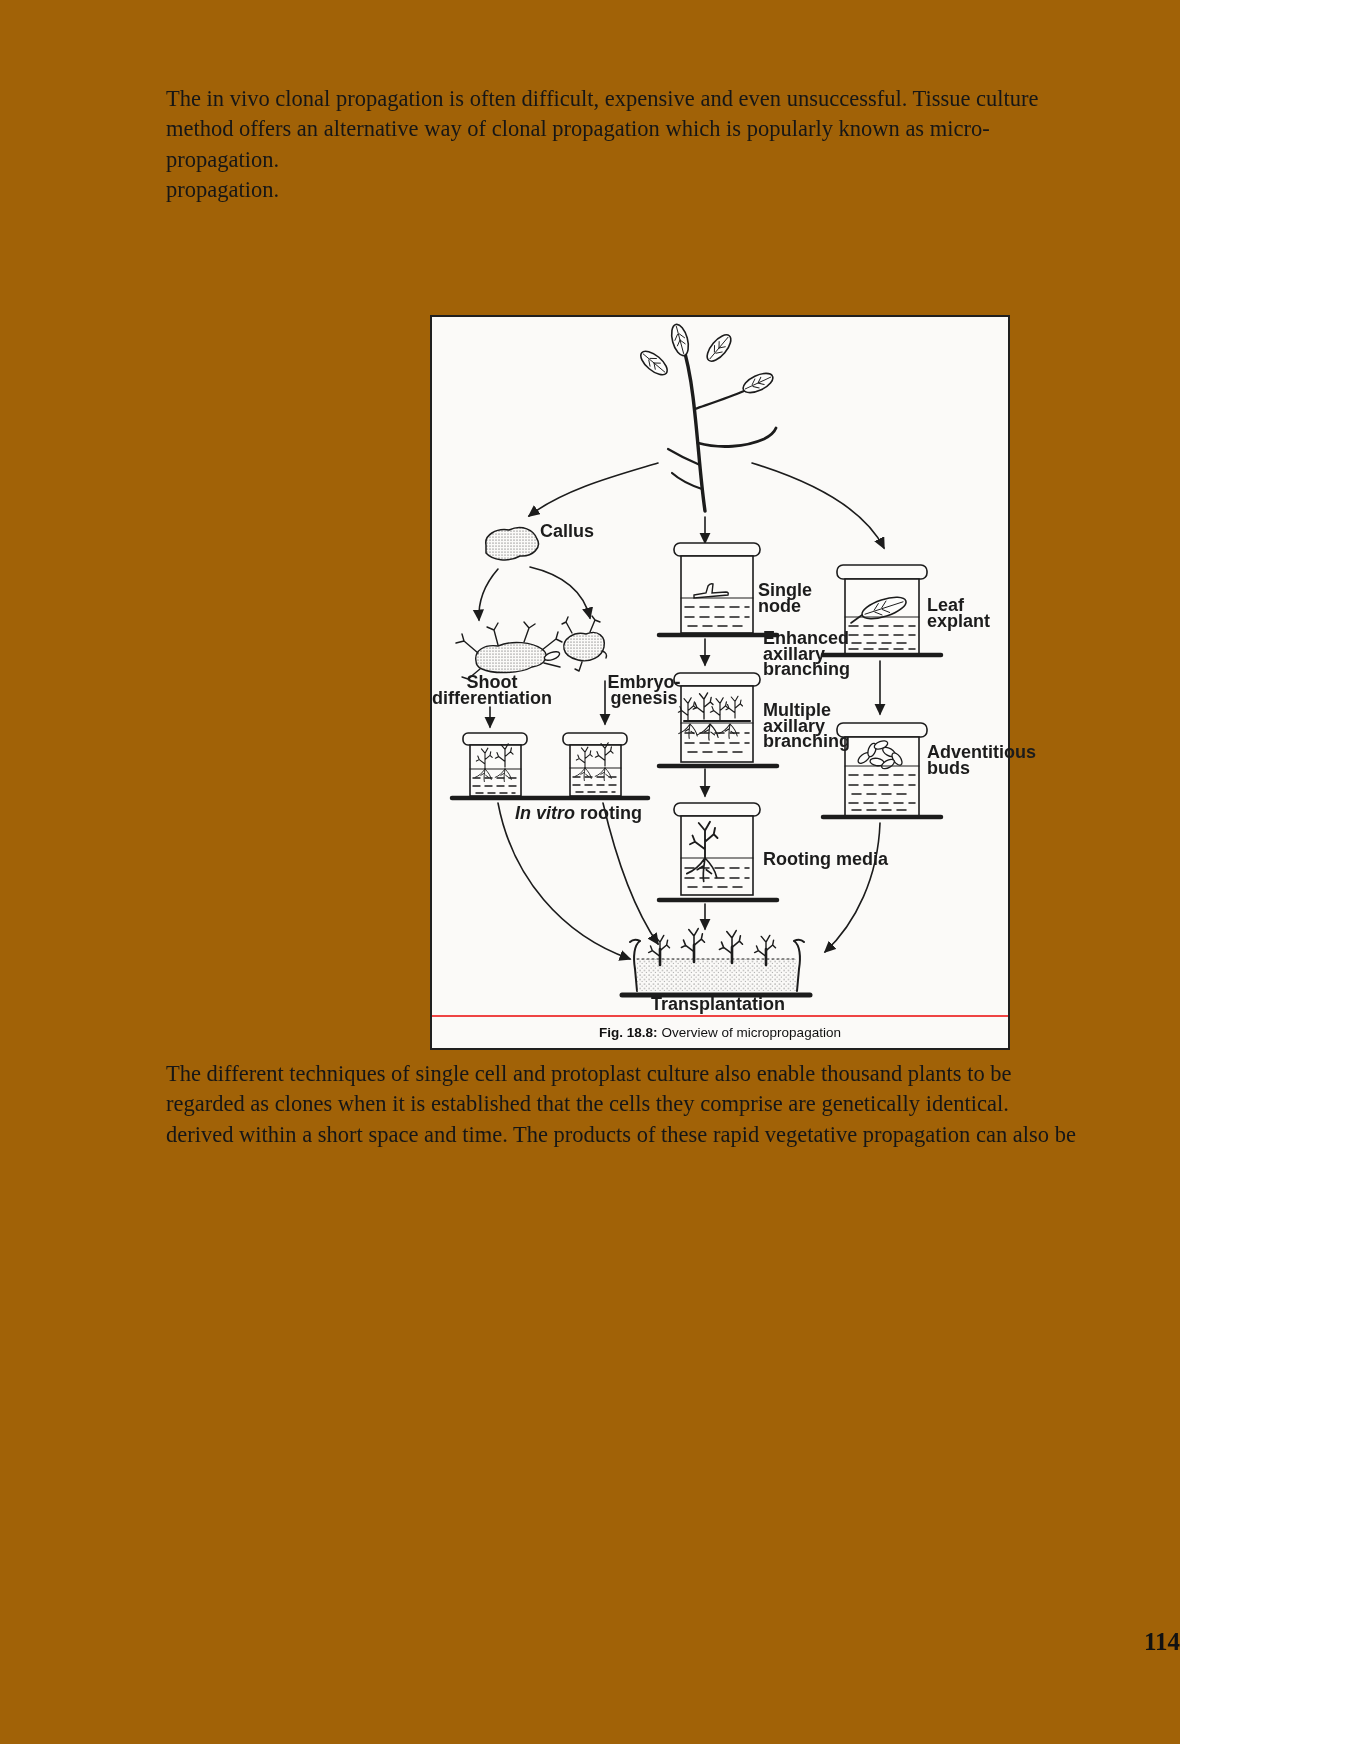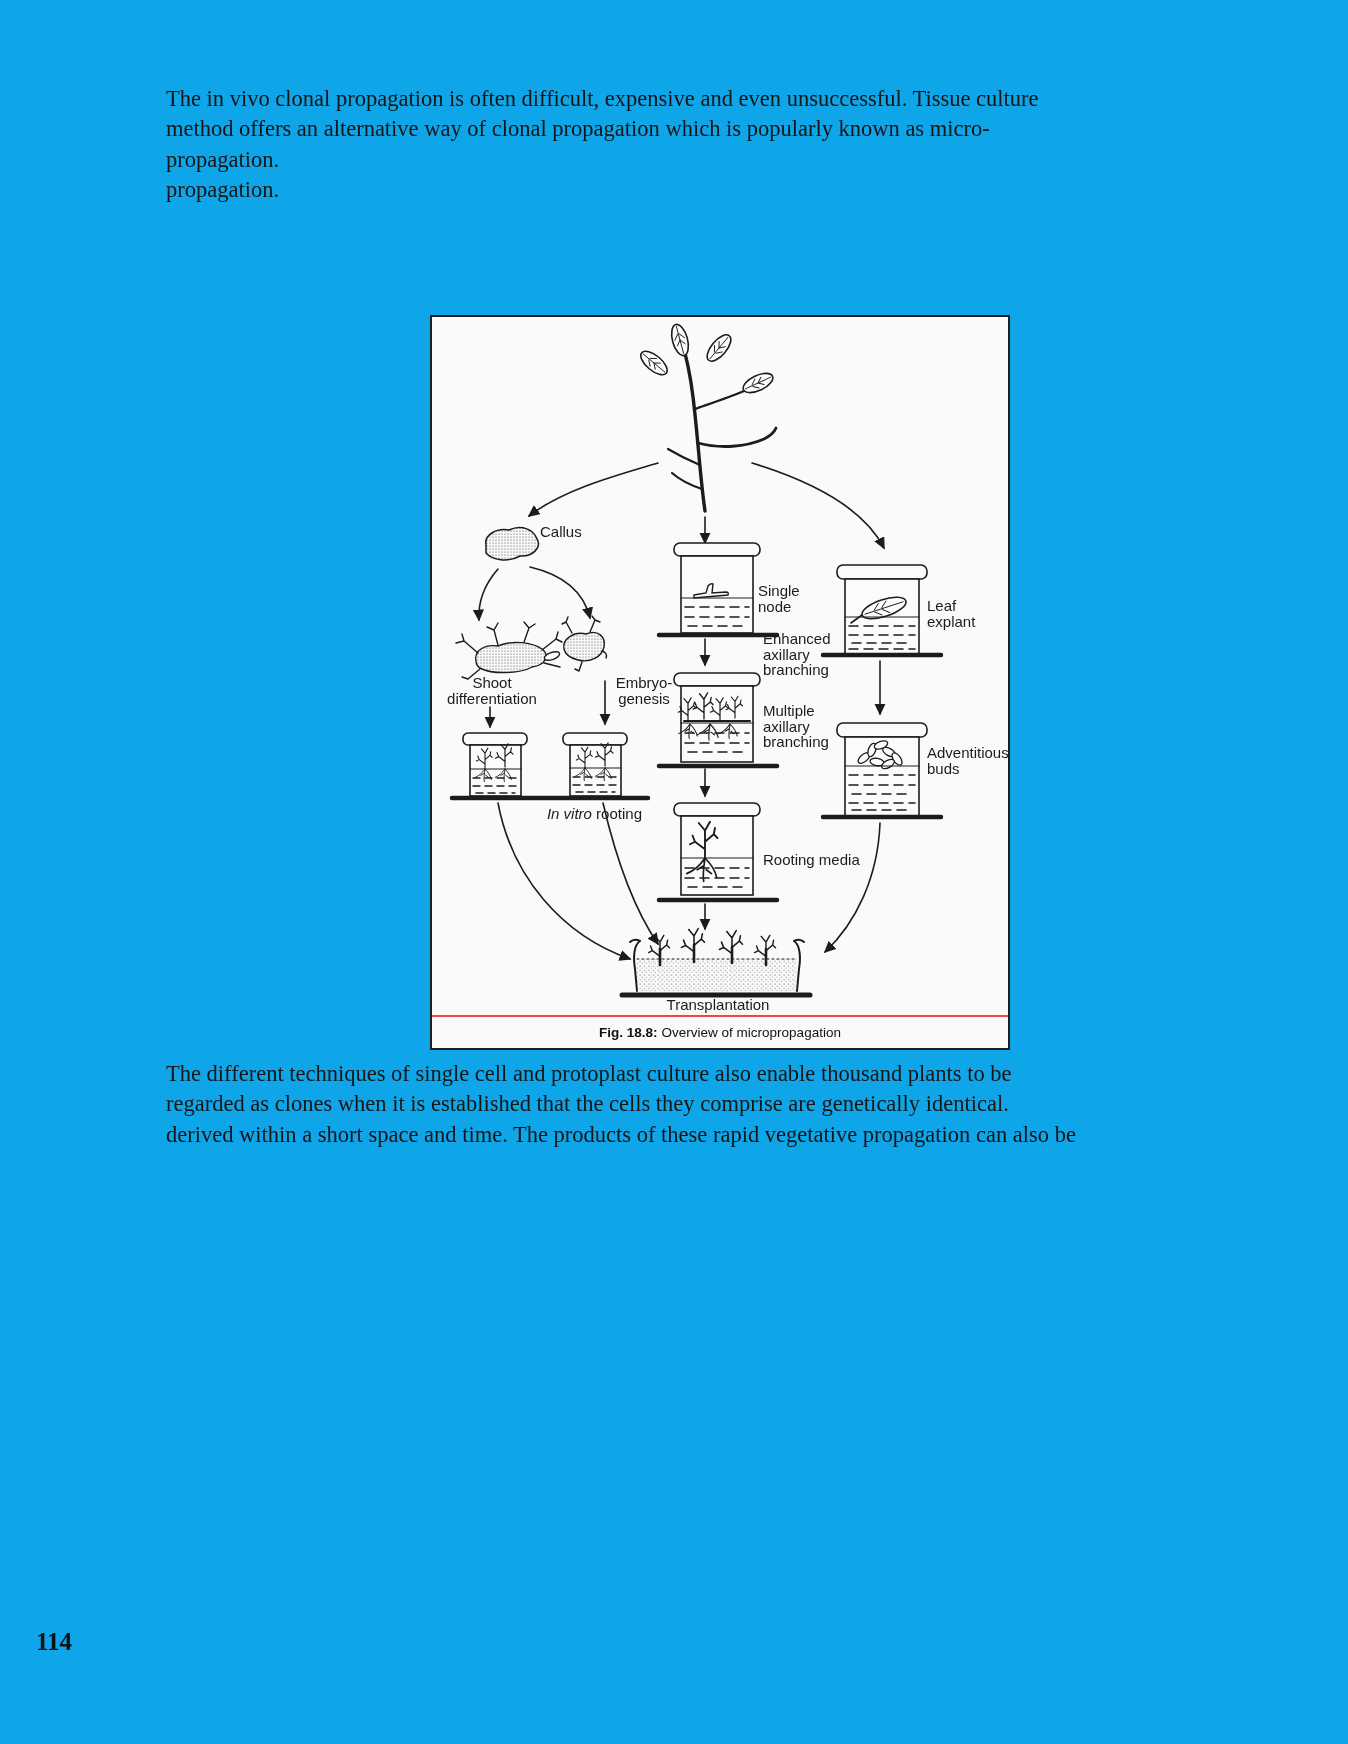--- a/index.html
+++ b/index.html
@@ -1,20 +1,20 @@
 <!DOCTYPE html>
 <html><head>
 <meta charset="utf-8">
 <style>
   html,body{margin:0;padding:0;}
   body{background:#ffffff;}
   .page{
     position:relative;
-    width:1348px;height:1744px;
-    background:#0ea5e9;
+    width:1180px;height:1744px;
+    background:#a16207;
     font-family:"Liberation Serif", serif;
     color:#151515;
     overflow:hidden;
   }
   .bodytext{
     position:absolute;
     font-size:22.5px;
     line-height:30.4px;
     color:#161616;
     white-space:nowrap;
@@ -26,41 +26,42 @@
     left:430px;top:315px;
     width:580px;height:735px;
     border:2px solid #1f1f1f;
     box-sizing:border-box;
     background:#fbfaf8;
   }
   .figure svg{position:absolute;left:0;top:0;}
   .figlabel{
     position:absolute;
     font-family:"Liberation Sans", sans-serif;
-    font-size:15px;
+    font-size:18px;
     line-height:15.5px;
     color:#1c1c1c;
     white-space:nowrap;
+    font-weight:bold;
   }
   .center{text-align:center;white-space:normal;}
   .caption{
     position:absolute;
     left:0;right:0;bottom:0;height:31px;
     border-top:2px solid #ef4444;
     display:flex;align-items:center;justify-content:center;
     font-family:"Liberation Sans", sans-serif;
     font-size:13.5px;color:#111;
     background:#fbfaf8;
   }
   .caption .pre{font-weight:bold;}
   .caption .txt{margin-left:4px;}
   .pagenum{
     position:absolute;
     left:0;right:0;top:1628px;
-    text-align:left;
+    text-align:right;
     font-size:25px;font-weight:bold;color:#111;margin-left:36px;
   }
   .ital{font-style:italic;}
 </style>
 </head>
 <body>
 
 <div class="page">
 
   <div class="bodytext" style="left:166px;top:84px;">

